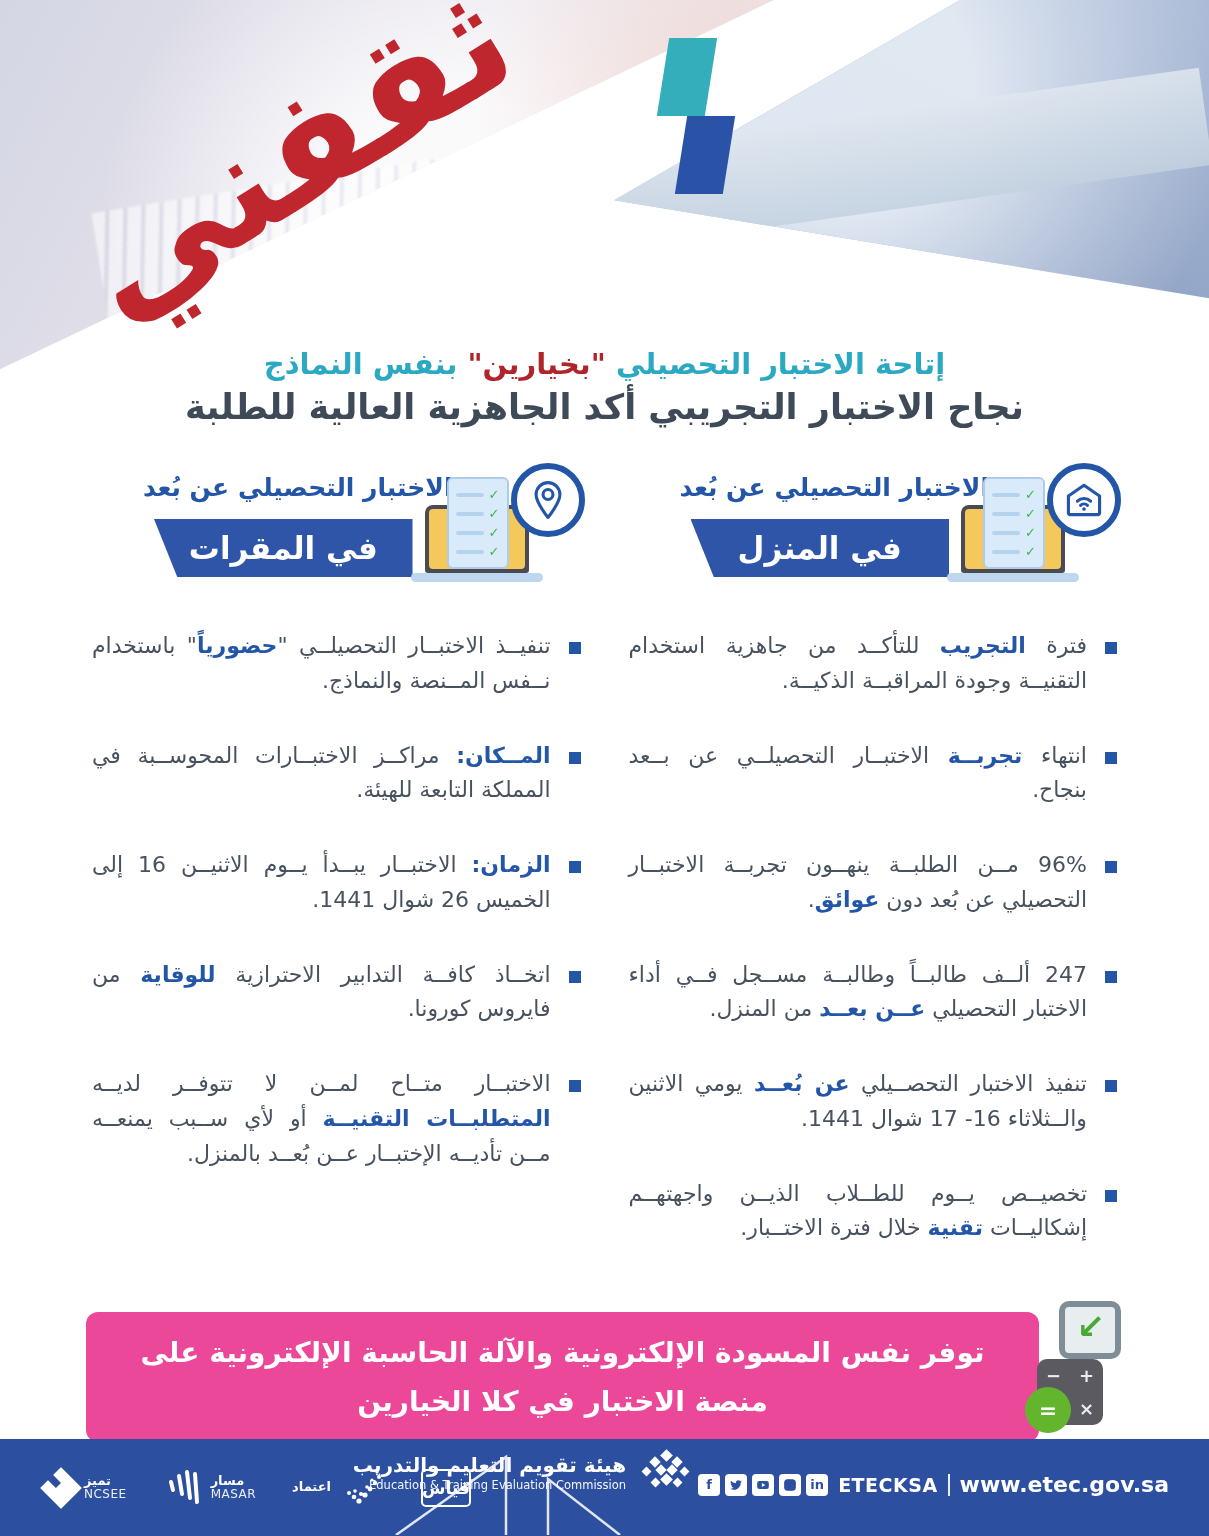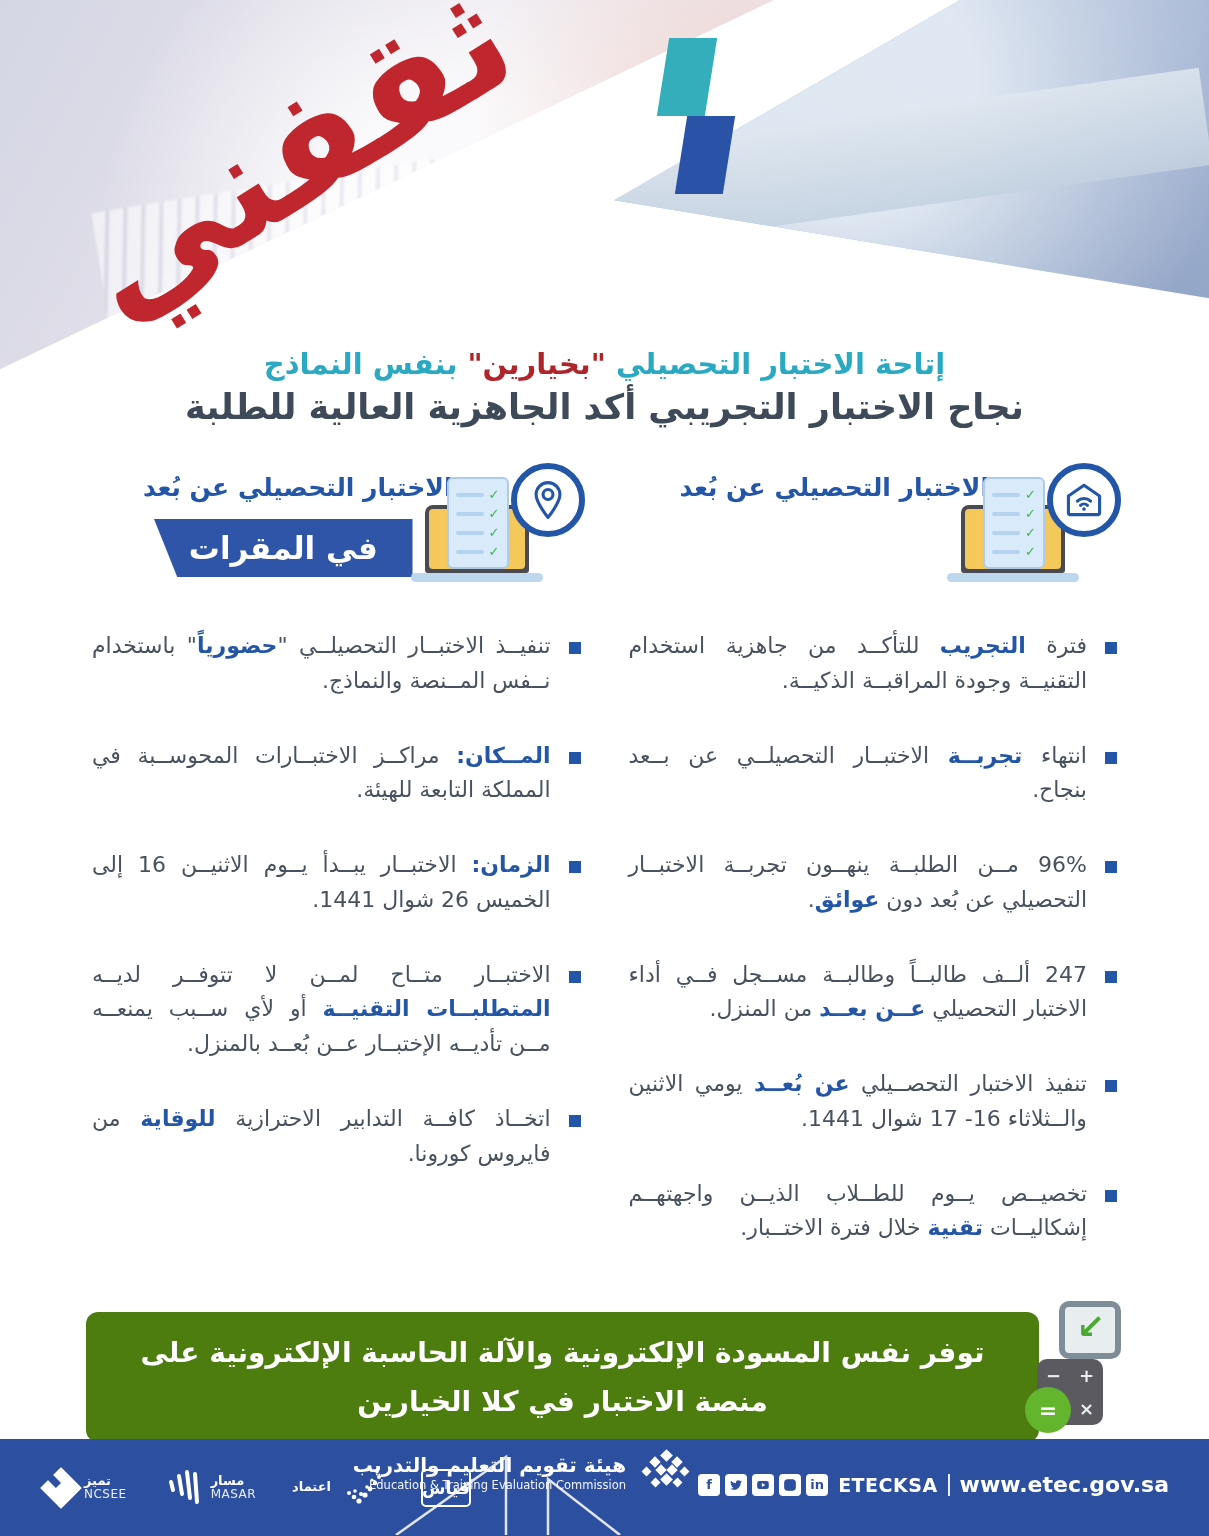--- a/index.html
+++ b/index.html
@@ -116,21 +116,21 @@
     background:#5a5a60; border-radius:10px;
     display:grid; grid-template-columns:1fr 1fr; color:#e8edf0;
     font-weight:bold; font-size:18px; align-items:center; justify-items:center;
   }
   .calc-eq {
     position:absolute; left:-12px; bottom:-8px; width:46px; height:46px;
     background:#63b52e; border-radius:50%; color:#fff;
     display:flex; align-items:center; justify-content:center; font-size:22px; font-weight:bold;
   }
   .notice {
-    flex:1; background:#4d7c0f; border-radius:12px; color:#fff;
+    flex:1; background:#ec4899; border-radius:12px; color:#fff;
     font-size:28px; font-weight:bold; text-align:center; line-height:1.75;
     padding:16px 46px; min-height:118px;
     display:flex; align-items:center; justify-content:center;margin-top:20px;
   }
 
   
   footer {
     position:absolute; left:0; right:0; bottom:0; height:97px;
     background:#2d4fa0; color:#fff; overflow:hidden;
   }
@@ -183,20 +183,21 @@
       </div>
       <h1 class="hero-title">نجاح الاختبار التجريبي أكد الجاهزية العالية للطلبة</h1>
     </div>
   </header>
 
   <main class="columns">
 
     <section class="col">
       <div class="col-header">
         <div class="header-label">الاختبار التحصيلي عن بُعد</div>
+        <div class="banner">في المنزل</div>
         <div class="icon-cluster">
           <div class="laptop">
               <div class="laptop-screen"></div>
             </div>
           <div class="laptop-base"></div>
           <div class="checklist">
             <div class="chk-row">
                 <span class="chk-mark">✓</span>
                 <span class="chk-line"></span>
               </div>
@@ -265,22 +266,22 @@
               <path d="M12 2.5a6.5 6.5 0 0 0-6.5 6.5c0 4.6 6.5 12.5 6.5 12.5S18.5 13.6 18.5 9A6.5 6.5 0 0 0 12 2.5z"></path>
               <circle cx="12" cy="9" r="2.7"></circle>
             </svg>
           </div>
         </div>
       </div>
       <ul class="bullets">
           <li><span>تنفيــذ الاختبــار التحصيلــي "</span><span class="kw">حضورياً</span><span>" باستخدام نــفس المــنصة والنماذج.</span></li>
           <li><span class="kw">المــكان:</span><span> مراكــز الاختبــارات المحوســبة في المملكة التابعة للهيئة.</span></li>
           <li><span class="kw">الزمان:</span><span> الاختبــار يبــدأ يــوم الاثنيــن 16 إلى الخميس 26 شوال 1441.</span></li>
+          <li><span>اتخــاذ كافــة التدابير الاحترازية </span><span class="kw">للوقاية</span><span> من فايروس كورونا.</span></li>
           <li><span>الاختبــار متــاح لمــن لا تتوفــر لديــه </span><span class="kw">المتطلبــات التقنيــة</span><span> أو لأي ســبب يمنعــه مــن تأديــه الإختبــار عــن بُعــد بالمنزل.</span></li>
-          <li><span>اتخــاذ كافــة التدابير الاحترازية </span><span class="kw">للوقاية</span><span> من فايروس كورونا.</span></li>
         </ul>
     </section>
   </main>
 
   <section class="notice-row">
     <div class="notice-icon">
       <div class="draft-tab">
           <span class="draft-arrow">↙</span>
         </div>
       <div class="calc">

